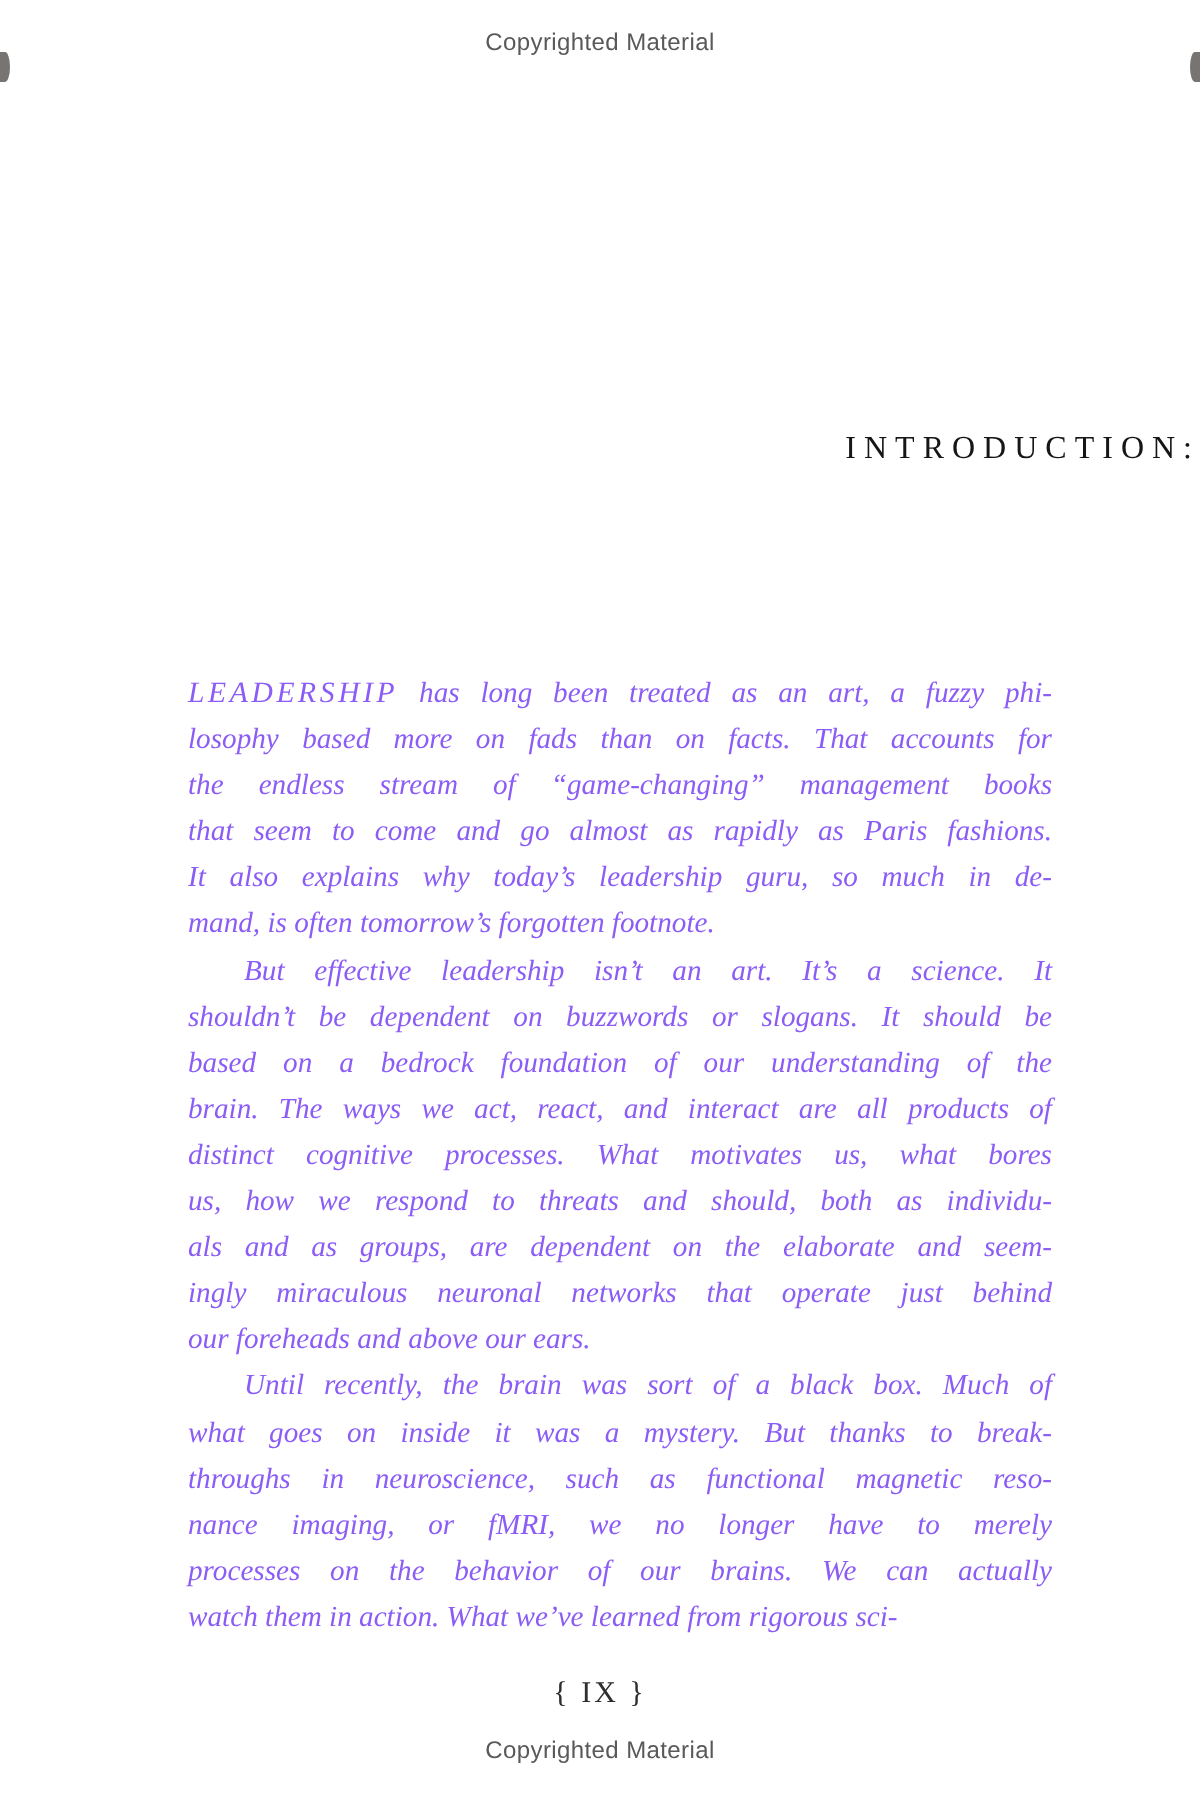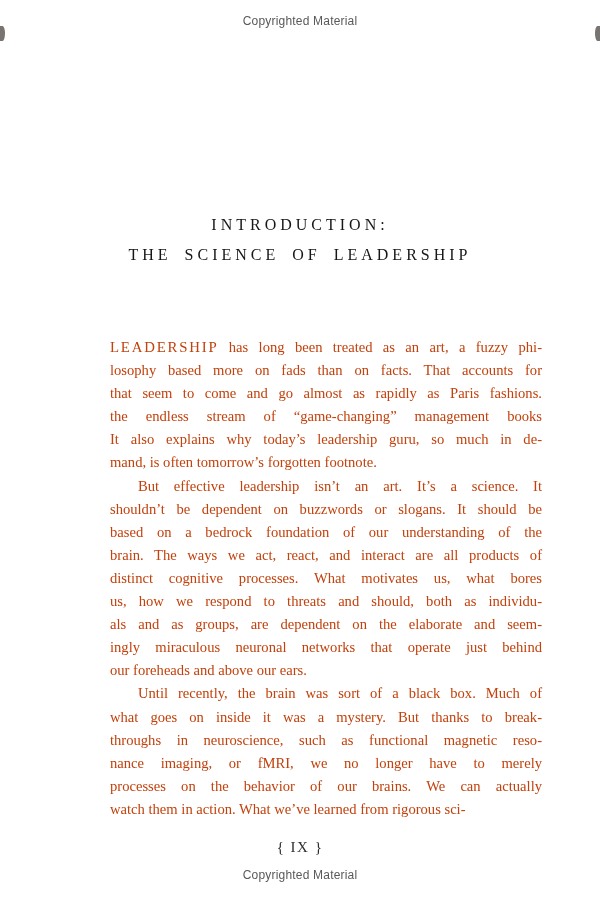--- a/index.html
+++ b/index.html
@@ -49,30 +49,31 @@
     margin: 0;
     text-align: center;
     font-family: "Liberation Serif", serif;
     font-weight: normal;
     font-size: 16px;
     line-height: 30px;
     letter-spacing: 4px;
     word-spacing: 5px;
     color: #161616;
   }
-  .title-line { display: block; }
+  .title-line { display: block; text-align: right; }
 
   .body-text {
     position: absolute;
     top: 336px;
-    left: 110px;
+    left: 94px;
     width: 432px;
     font-size: 14.6px;
     line-height: 23.1px;
-    color: #c2410c;
+    color: #8b5cf6;
+    font-style: italic;
   }
   .para { margin: 0; }
   .line {
     text-align: justify;
     text-align-last: justify;
     height: 23.1px;
     overflow: visible;
   }
   .line.last {
     text-align-last: left;
@@ -101,29 +102,28 @@
 
 <div class="page">
 
   <div class="copyright top">Copyrighted Material</div>
 
   <div class="artifact left"></div>
   <div class="artifact right"></div>
 
   <h1 class="title">
     <span class="title-line">INTRODUCTION:</span>
-    <span class="title-line">THE SCIENCE OF LEADERSHIP</span>
   </h1>
 
   <div class="body-text">
       <div class="para">
         <div class="line"><span class="lead-word">LEADERSHIP</span> has long been treated as an art, a fuzzy phi-</div>
         <div class="line">losophy based more on fads than on facts. That accounts for</div>
+        <div class="line">the endless stream of “game-changing” management books</div>
         <div class="line">that seem to come and go almost as rapidly as Paris fashions.</div>
-        <div class="line">the endless stream of “game-changing” management books</div>
         <div class="line">It also explains why today’s leadership guru, so much in de-</div>
         <div class="line last">mand, is often tomorrow’s forgotten footnote.</div>
       </div>
       <div class="para">
         <div class="line indent">But effective leadership isn’t an art. It’s a science. It</div>
         <div class="line">shouldn’t be dependent on buzzwords or slogans. It should be</div>
         <div class="line">based on a bedrock foundation of our understanding of the</div>
         <div class="line">brain. The ways we act, react, and interact are all products of</div>
         <div class="line">distinct cognitive processes. What motivates us, what bores</div>
         <div class="line">us, how we respond to threats and should, both as individu-</div>

